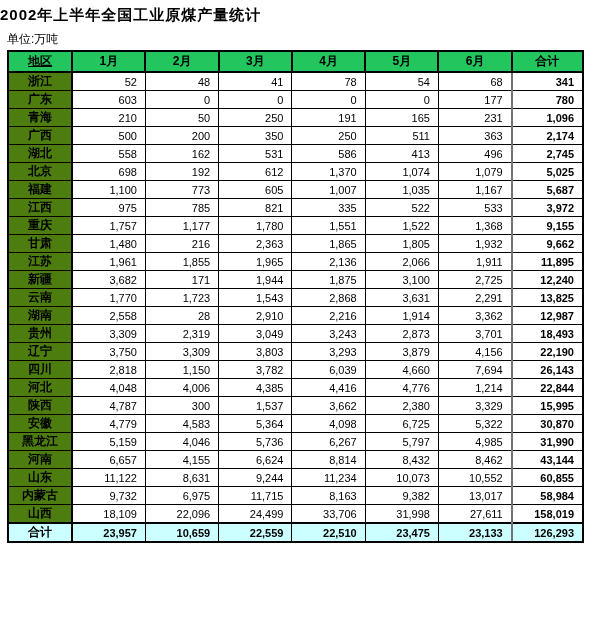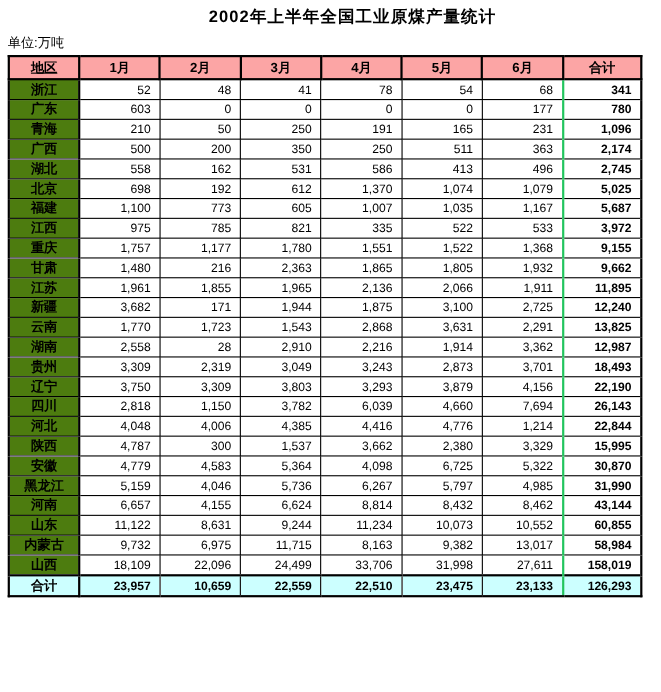--- a/index.html
+++ b/index.html
@@ -10,40 +10,39 @@
     color: #000000;
   }
   .page {
     position: relative;
     width: 601px;
     height: 629px;
     background: #ffffff;
     overflow: hidden;
   }
   .title {
-    text-align: center;
+    text-align: left;
     font-weight: bold;
     font-size: 15px;
     padding-top: 6px;
     letter-spacing: 1px;
-    padding-left: 40px;
   }
   .unit {
     font-size: 12px;
     margin: 6px 4px 2px 7px;
   }
   table.coal {
     border-collapse: collapse;
     table-layout: fixed;
     margin-left: 7px;
     width: 577px;
     border: 2px solid #000000;
   }
   table.coal th {
-    background: #fca5a5;
+    background: #22c55e;
     font-weight: bold;
     font-size: 12px;
     border: 2px solid #000000;
     height: 19px;
     padding: 0;
     text-align: center;
   }
   table.coal td {
     border: 1px solid #000000;
     font-size: 11px;
@@ -57,21 +56,21 @@
     background: #4d7c0f;
     font-weight: bold;
     font-size: 12px;
     text-align: center;
     padding: 0;
     border-left: 2px solid #000000;
     border-right: 2px solid #000000;
   }
   table.coal td.total-col {
     font-weight: bold;
-    border-left: 2px solid #22c55e;
+    border-left: 2px solid #737373;
     border-right: 2px solid #000000;
   }
   table.coal tr.total-row td {
     background: #CCFFFF;
     font-weight: bold;
     border-top: 2px solid #000000;
     border-bottom: 2px solid #000000;
   }
   .underline { text-decoration: underline; }
 </style>

